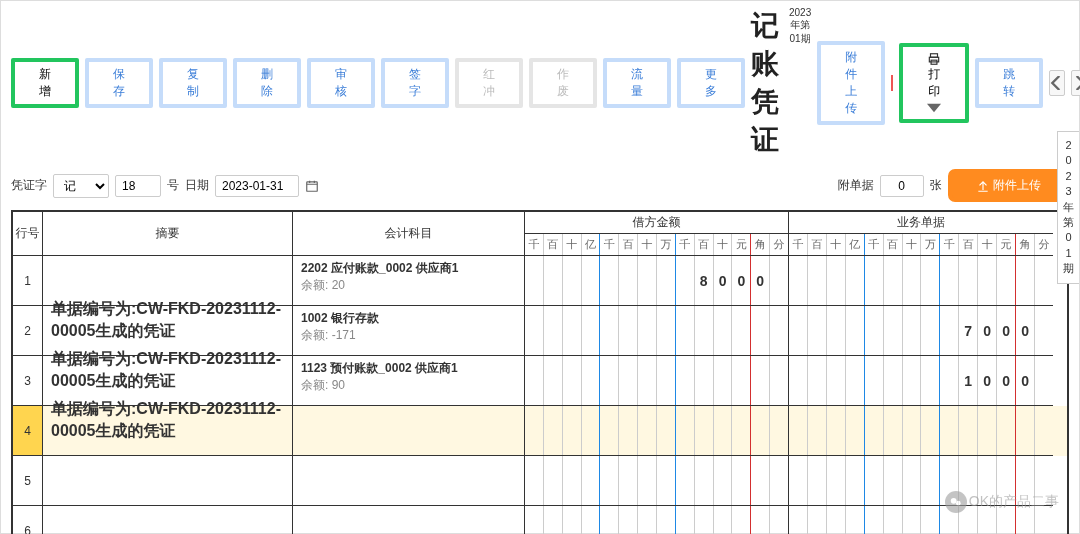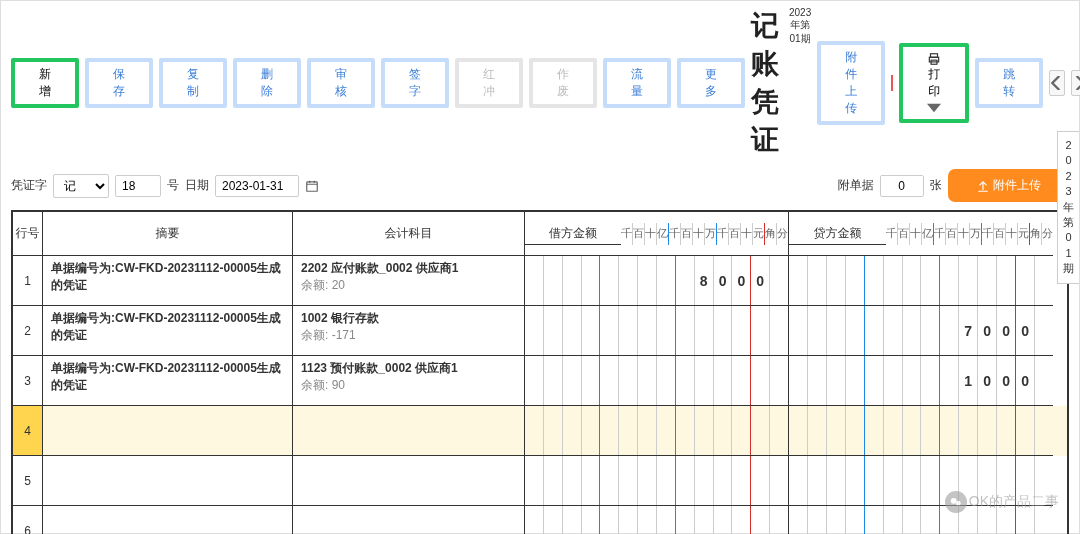--- a/index.html
+++ b/index.html
@@ -28,35 +28,35 @@
 .date-input { width: 84px; }
 .att-input { width: 44px; text-align: center; }
 
 
 .voucher-table { margin: 0 10px; border: 2px solid #333; }
 .thead { display: flex; }
 .th, .td { border-right: 1px solid #333; border-bottom: 1px solid #333; display: flex; align-items: center; justify-content: center; }
 .col-no { width: 30px; }
 .col-summary { width: 250px; }
 .col-account { width: 232px; }
-.col-amt { width: 264px; flex-direction: row; }
+.col-amt { width: 264px; flex-direction: column; }
 .col-amt-head { width: 100%; height: 22px; display: flex; align-items: center; justify-content: center; border-bottom: 1px solid #333; }
 .digits { display: flex; width: 100%; height: 22px; }
 .dig { flex: 1; border-right: 1px solid #ccc; display: flex; align-items: center; justify-content: center; font-size: 11px; color: #666; }
 .dig:last-child { border-right: none; }
 .dig.yi { border-right: 1px solid #1e88e5; }
 .dig.wan { border-right: 1px solid #1e88e5; }
 .dig.yuan { border-right: 1px solid #d32f2f; }
 .thead .th { height: 44px; font-weight: 500; }
 .thead .col-no, .thead .col-summary, .thead .col-account { height: 44px; }
 
 .trow { display: flex; height: 50px; }
 .trow .td { height: 50px; }
 .trow .col-summary, .trow .col-account { justify-content: flex-start; padding: 4px 8px; flex-direction: column; align-items: flex-start; }
-.summary-text { font-size: 12px; font-weight: 600; line-height: 1.4; }
+.summary-text { font-size: 16px; font-weight: 600; line-height: 1.4; margin-top: 38px; }
 .acct-main { font-size: 12px; font-weight: 600; }
 .acct-bal { font-size: 12px; color: #888; margin-top: 0; }
 .amt-cells { display: flex; width: 100%; height: 100%; }
 .amt-cell { flex: 1; border-right: 1px solid #ccc; display: flex; align-items: center; justify-content: center; font-size: 14px; font-weight: 600; }
 .amt-cell:last-child { border-right: none; }
 .amt-cell.yi { border-right: 1px solid #1e88e5; }
 .amt-cell.wan { border-right: 1px solid #1e88e5; }
 .amt-cell.yuan { border-right: 1px solid #d32f2f; }
 .trow.selected { background: #fff8e1; }
 .trow.selected .col-no { background: #ffd54f; }
@@ -169,21 +169,21 @@
             <span class="dig wan">万</span>
             <span class="dig ">千</span>
             <span class="dig ">百</span>
             <span class="dig ">十</span>
             <span class="dig yuan">元</span>
             <span class="dig ">角</span>
             <span class="dig ">分</span>
           </div>
       </div>
       <div class="th col-amt last-col">
-        <div class="col-amt-head">贷方金额</div>
+        <div class="col-amt-head">业务单据</div>
         <div class="digits" id="credit-digits">
             <span class="dig ">千</span>
             <span class="dig ">百</span>
             <span class="dig ">十</span>
             <span class="dig yi">亿</span>
             <span class="dig ">千</span>
             <span class="dig ">百</span>
             <span class="dig ">十</span>
             <span class="dig wan">万</span>
             <span class="dig ">千</span>

